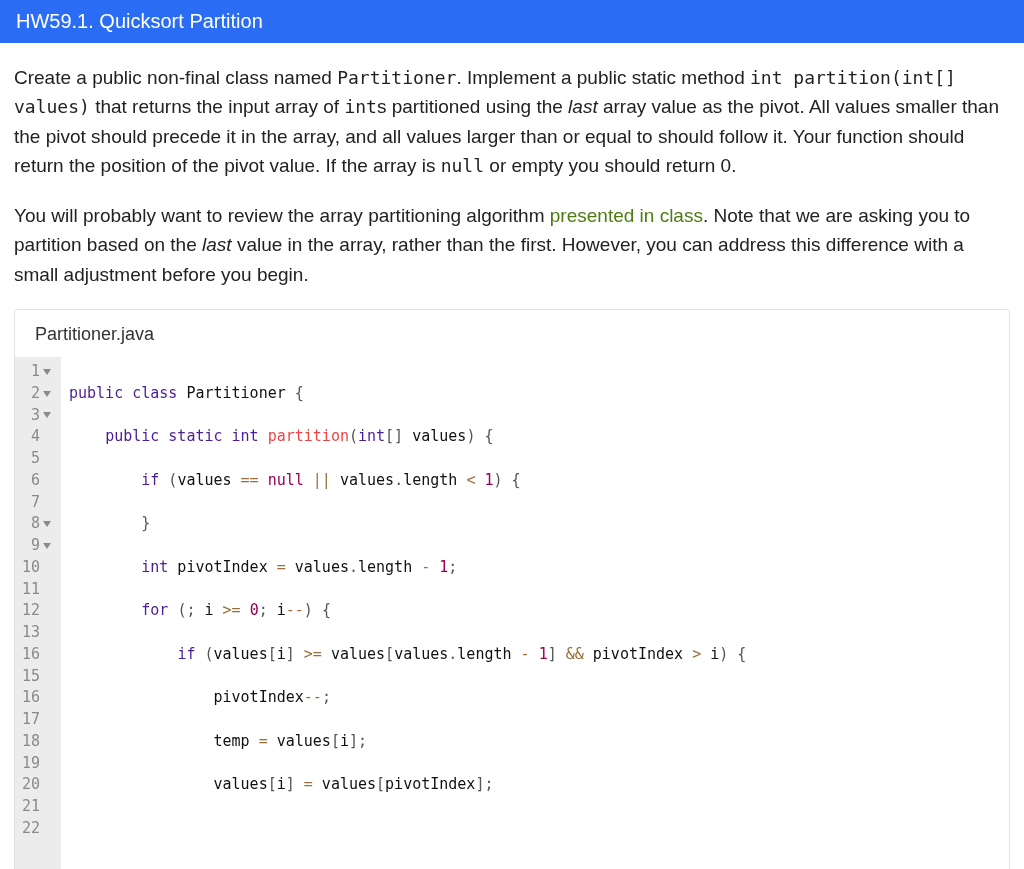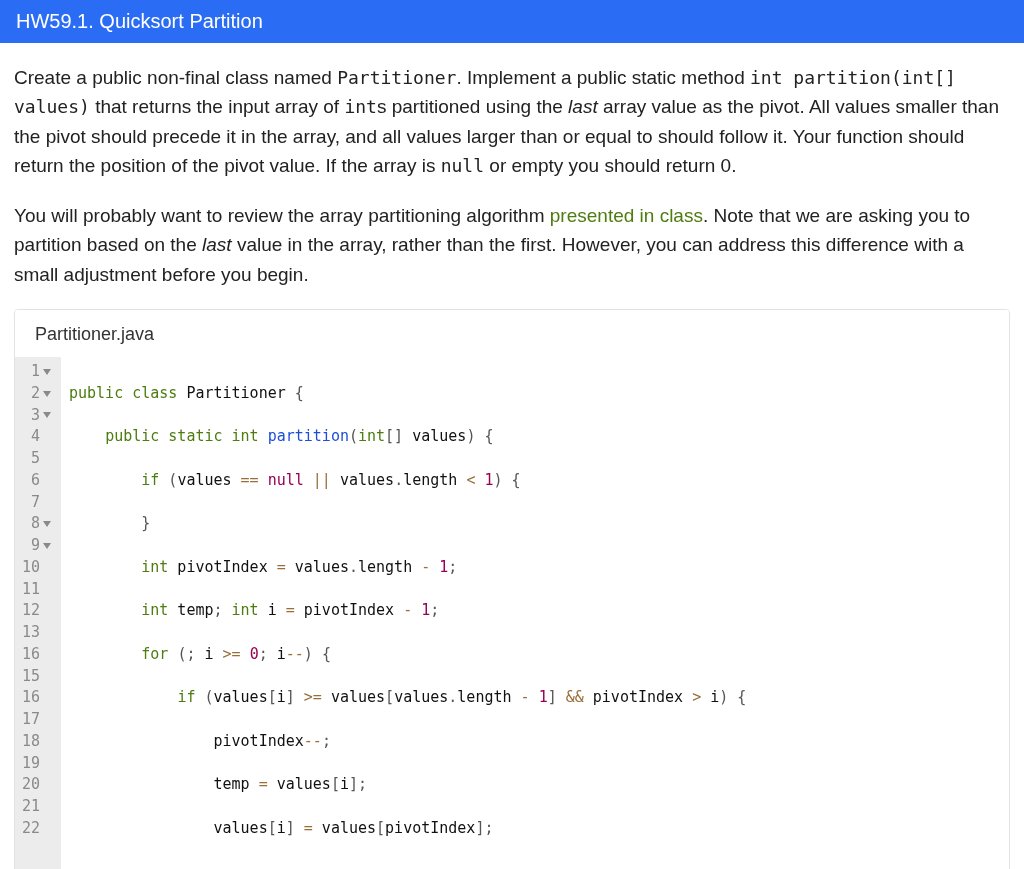--- a/index.html
+++ b/index.html
@@ -76,24 +76,24 @@
     display: inline-block;
   }
   .gutter .nofold { width: 8px; display:inline-block; }
   .code {
     padding: 4px 0 4px 8px;
     white-space: pre;
     color: #111;
   }
   .code .line { display: block; white-space: pre; }
   
-  .tok-kw   { color: #4d7c0f; }
+  .tok-kw   { color: #4c1d95; }
   .tok-bool { color: #990055; }
   .tok-cls  { color: #111; font-weight: 400;}
-  .tok-fn   { color: #1d4ed8; }
+  .tok-fn   { color: #ef4444; }
   .tok-op   { color: #9a6e3a; }
   .tok-punc { color: #555; }
 </style>
 </head>
 <body>
 
 <div class="header">
   <span>HW59.1. Quicksort Partition</span>
 </div>
 
@@ -203,21 +203,20 @@
             <span class="nofold"></span>
           </div>
       </div>
 
       <div class="code">
 <span class="line"><span class="tok-kw">public</span> <span class="tok-kw">class</span> <span class="tok-cls">Partitioner</span> <span class="tok-punc">{</span></span>
 <span class="line">    <span class="tok-kw">public</span> <span class="tok-kw">static</span> <span class="tok-kw">int</span> <span class="tok-fn">partition</span><span class="tok-punc">(</span><span class="tok-kw">int</span><span class="tok-punc">[]</span> values<span class="tok-punc">)</span> <span class="tok-punc">{</span></span>
 <span class="line">        <span class="tok-kw">if</span> <span class="tok-punc">(</span>values <span class="tok-op">==</span> <span class="tok-bool">null</span> <span class="tok-op">||</span> values<span class="tok-punc">.</span>length <span class="tok-op">&lt;</span> <span class="tok-bool">1</span><span class="tok-punc">)</span> <span class="tok-punc">{</span></span>
 <span class="line">        <span class="tok-punc">}</span></span>
 <span class="line">        <span class="tok-kw">int</span> pivotIndex <span class="tok-op">=</span> values<span class="tok-punc">.</span>length <span class="tok-op">-</span> <span class="tok-bool">1</span><span class="tok-punc">;</span></span>
-<span class="line">        <span class="tok-kw">int</span> temp<span class="tok-punc">;</span> <span class="tok-kw">int</span> i <span class="tok-op">=</span> pivotIndex <span class="tok-op">-</span> <span class="tok-bool">1</span><span class="tok-punc">;</span></span>
 <span class="line">        <span class="tok-kw">for</span> <span class="tok-punc">(</span><span class="tok-punc">;</span> i <span class="tok-op">&gt;=</span> <span class="tok-bool">0</span><span class="tok-punc">;</span> i<span class="tok-op">--</span><span class="tok-punc">)</span> <span class="tok-punc">{</span></span>
 <span class="line">            <span class="tok-kw">if</span> <span class="tok-punc">(</span>values<span class="tok-punc">[</span>i<span class="tok-punc">]</span> <span class="tok-op">&gt;=</span> values<span class="tok-punc">[</span>values<span class="tok-punc">.</span>length <span class="tok-op">-</span> <span class="tok-bool">1</span><span class="tok-punc">]</span> <span class="tok-op">&amp;&amp;</span> pivotIndex <span class="tok-op">&gt;</span> i<span class="tok-punc">)</span> <span class="tok-punc">{</span></span>
 <span class="line">                pivotIndex<span class="tok-op">--</span><span class="tok-punc">;</span></span>
 <span class="line">                temp <span class="tok-op">=</span> values<span class="tok-punc">[</span>i<span class="tok-punc">]</span><span class="tok-punc">;</span></span>
 <span class="line">                values<span class="tok-punc">[</span>i<span class="tok-punc">]</span> <span class="tok-op">=</span> values<span class="tok-punc">[</span>pivotIndex<span class="tok-punc">]</span><span class="tok-punc">;</span></span>
 
 
 
 
 

